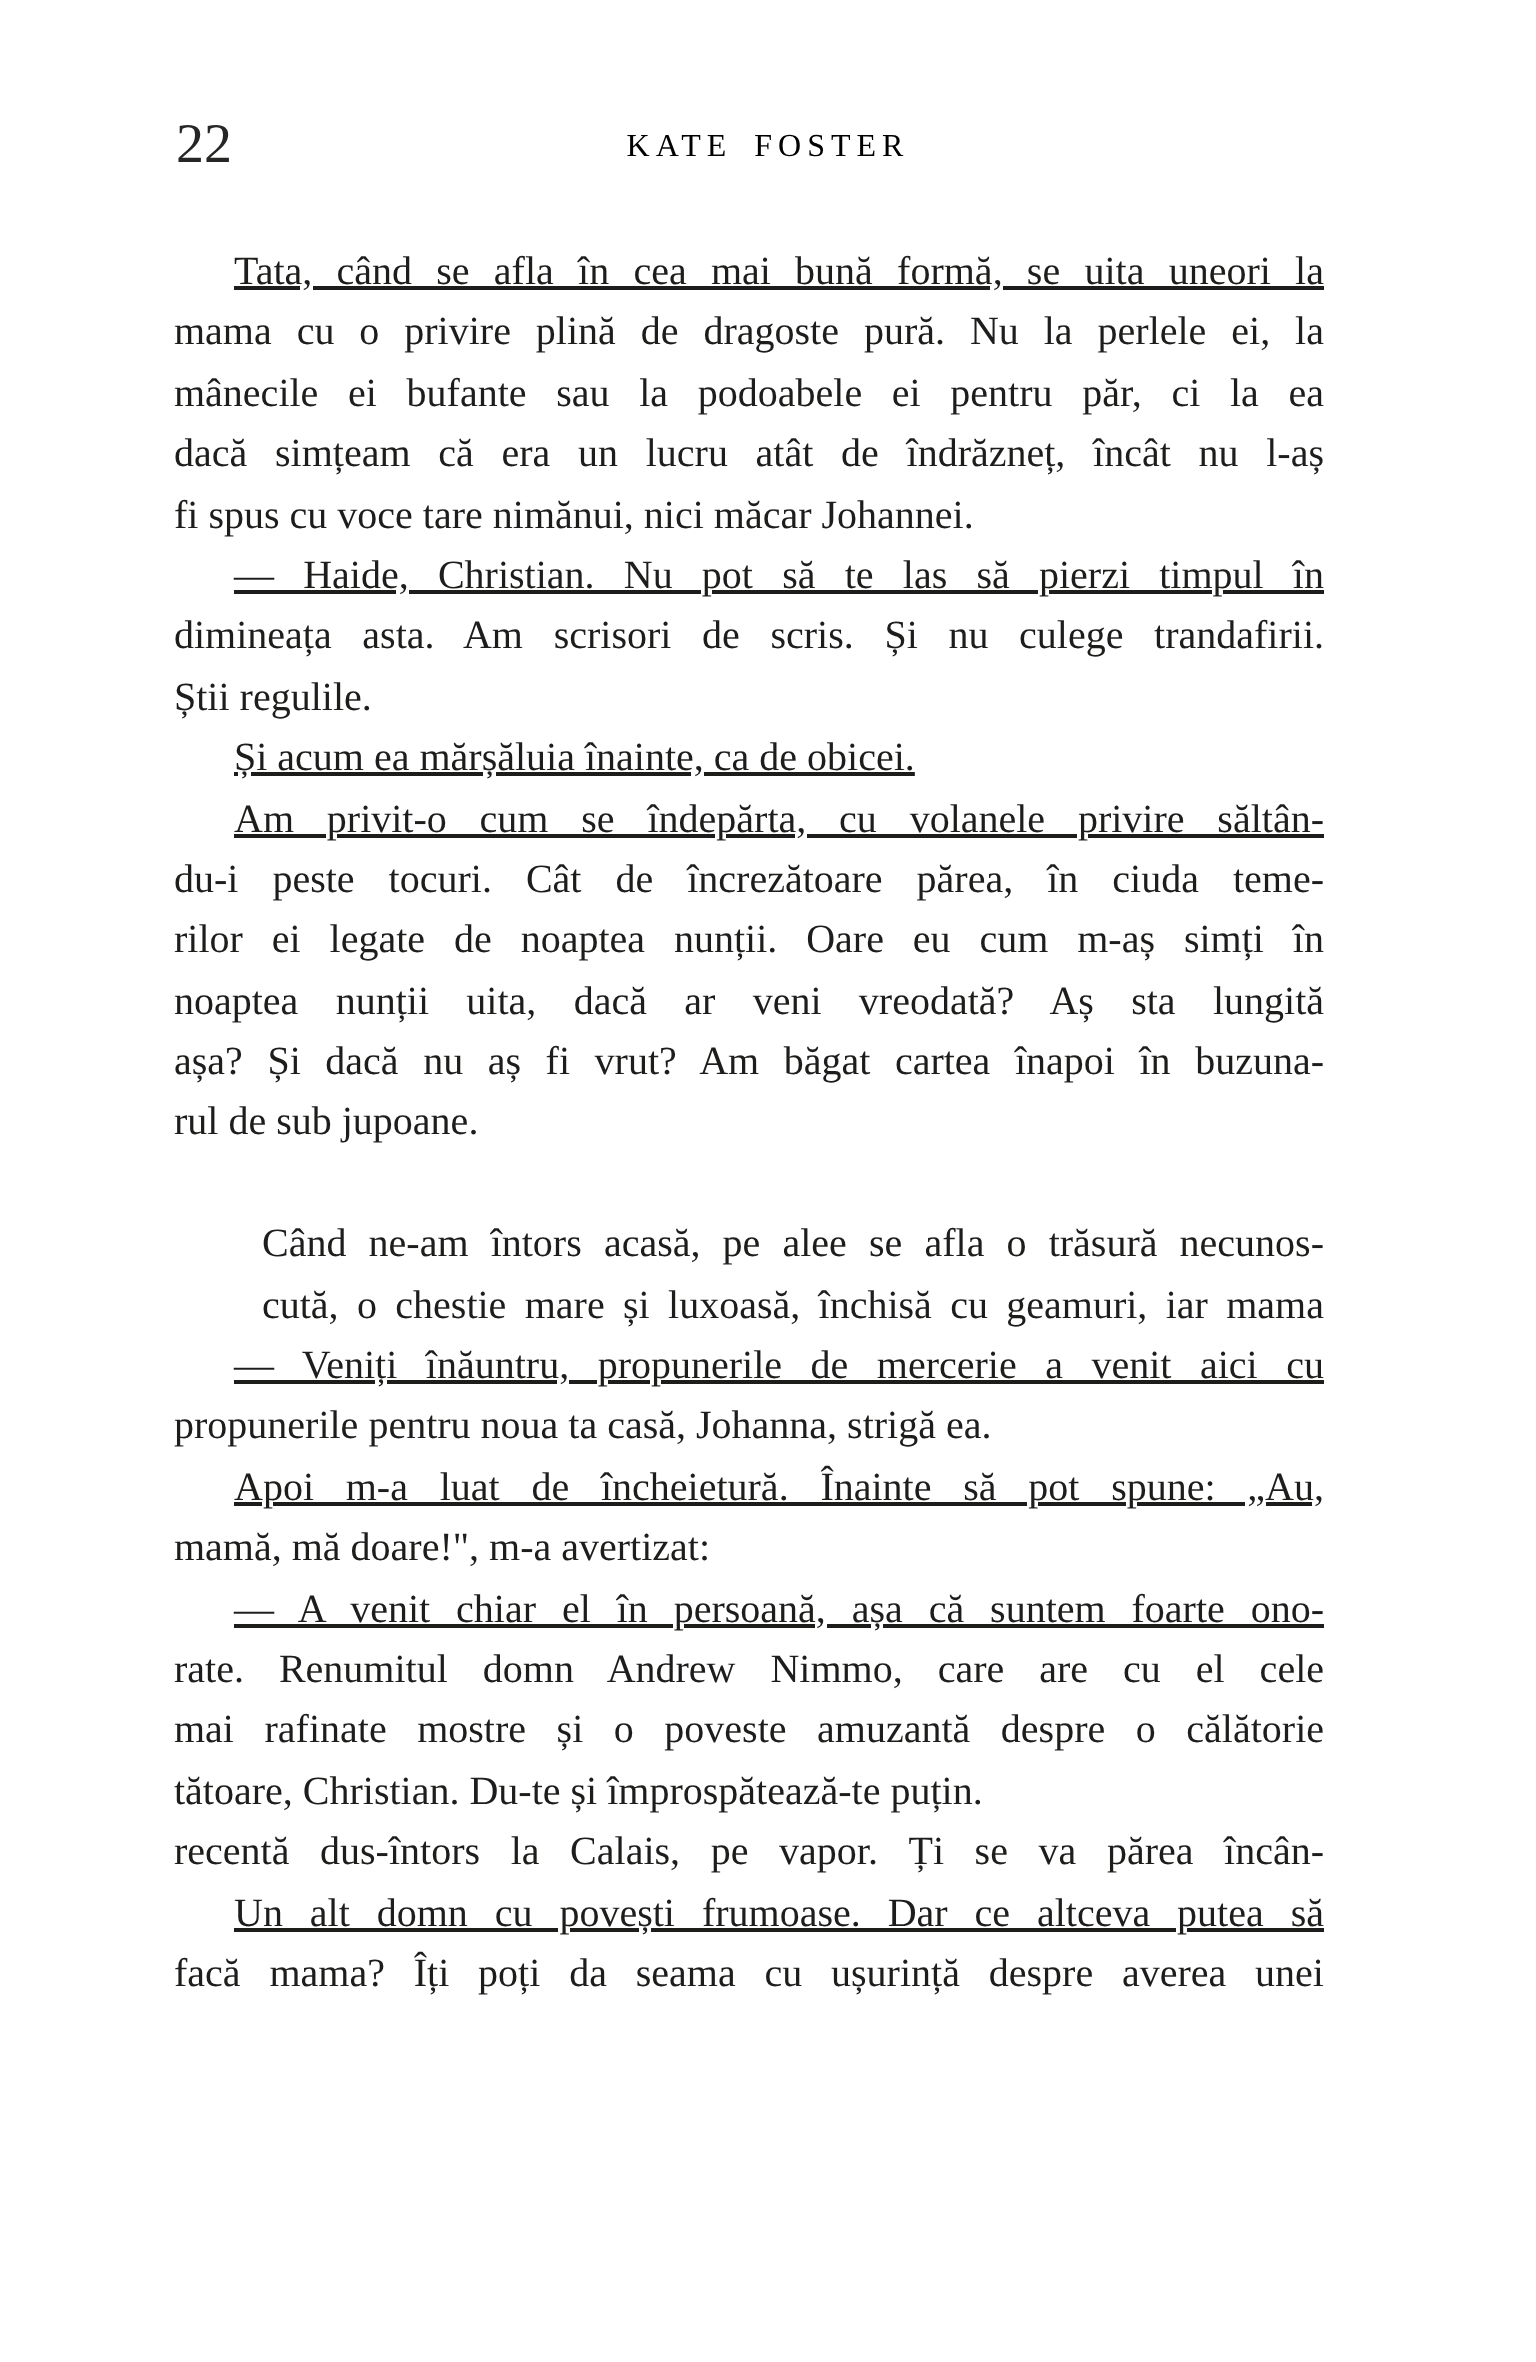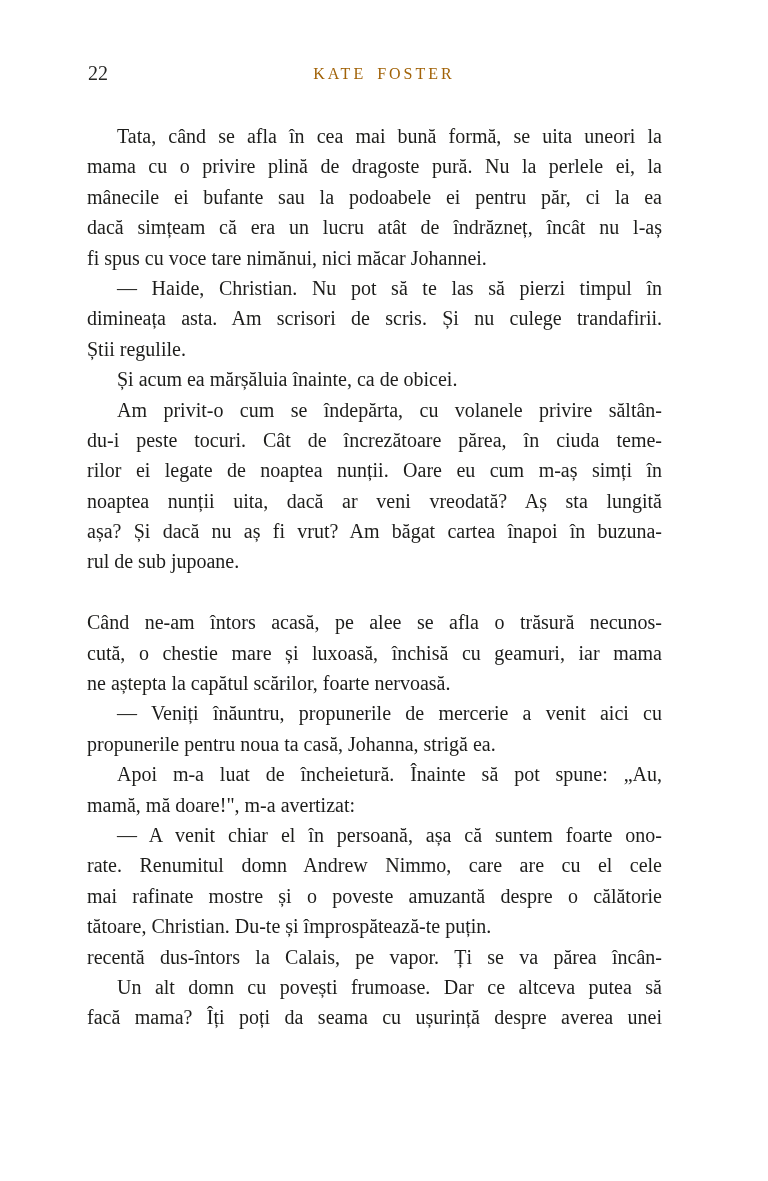--- a/index.html
+++ b/index.html
@@ -20,54 +20,54 @@
     position: absolute;
     top: 60px;
     left: 0;
     width: 768px;
     height: 26px;
   }
   .page-number {
     position: absolute;
     left: 88px;
     top: 0;
-    font-size: 20px;
+    font-size: 28px;
     line-height: 26px;
     color: #262624;
   }
   .running-title {
     position: absolute;
     left: 0;
     top: 2px;
     width: 768px;
     text-align: center;
     font-size: 16px;
     line-height: 24px;
     letter-spacing: 3px;
     word-spacing: 4px;
-    color: #a16207;
+    color: #000000;
   }
   .text-block {
     position: absolute;
     top: 121px;
     left: 87px;
     width: 575px;
     font-size: 20px;
     line-height: 30.4px;
   }
   .paragraph { margin: 0; }
-  .paragraph.break-before { margin-top: 30.4px; }
+  .paragraph.break-before { margin-top: 30.4px; margin-left: 44px; }
   .line {
     height: 30.4px;
     overflow: hidden;
     text-align: justify;
     text-align-last: justify;
   }
   .line.last { text-align-last: left; }
-  .line.indent { padding-left: 30px; }
+  .line.indent { padding-left: 30px; text-decoration: underline; }
 </style>
 </head>
 <body>
 
 <div class="book-page">
   <div class="page-header">
     <div class="page-number">22</div>
     <div class="running-title">KATE FOSTER</div>
   </div>
   <div class="text-block" id="text-block">
@@ -90,21 +90,20 @@
         <div class="line indent">Am privit-o cum se îndepărta, cu volanele privire săltân-</div>
         <div class="line">du-i peste tocuri. Cât de încrezătoare părea, în ciuda teme-</div>
         <div class="line">rilor ei legate de noaptea nunții. Oare eu cum m-aș simți în</div>
         <div class="line">noaptea nunții uita, dacă ar veni vreodată? Aș sta lungită</div>
         <div class="line">așa? Și dacă nu aș fi vrut? Am băgat cartea înapoi în buzuna-</div>
         <div class="line last">rul de sub jupoane.</div>
       </div>
       <div class="paragraph break-before">
         <div class="line">Când ne-am întors acasă, pe alee se afla o trăsură necunos-</div>
         <div class="line">cută, o chestie mare și luxoasă, închisă cu geamuri, iar mama</div>
-        <div class="line last">ne aștepta la capătul scărilor, foarte nervoasă.</div>
       </div>
       <div class="paragraph">
         <div class="line indent">— Veniți înăuntru, propunerile de mercerie a venit aici cu</div>
         <div class="line last">propunerile pentru noua ta casă, Johanna, strigă ea.</div>
       </div>
       <div class="paragraph">
         <div class="line indent">Apoi m-a luat de încheietură. Înainte să pot spune: „Au,</div>
         <div class="line last">mamă, mă doare!", m-a avertizat:</div>
       </div>
       <div class="paragraph">

